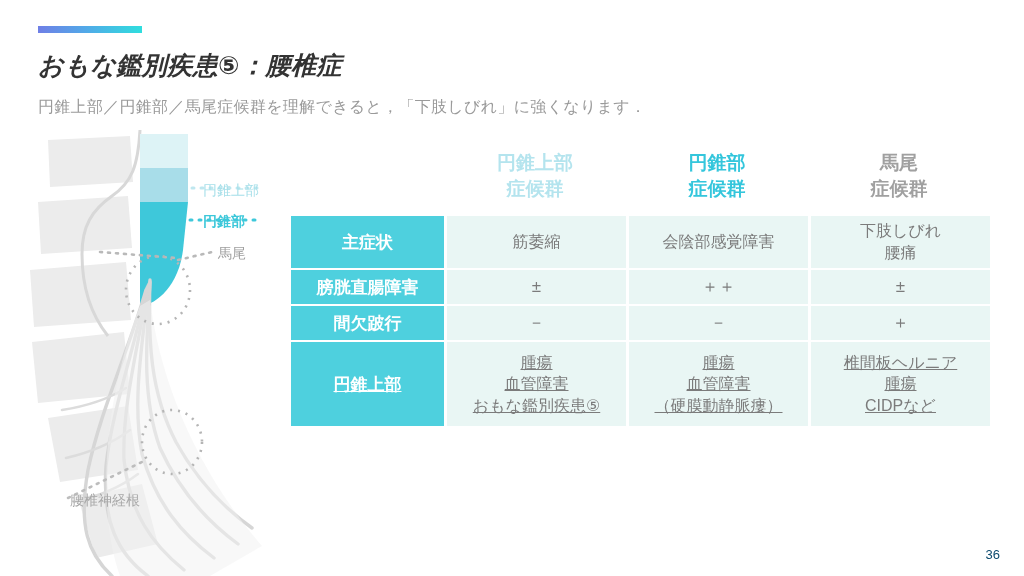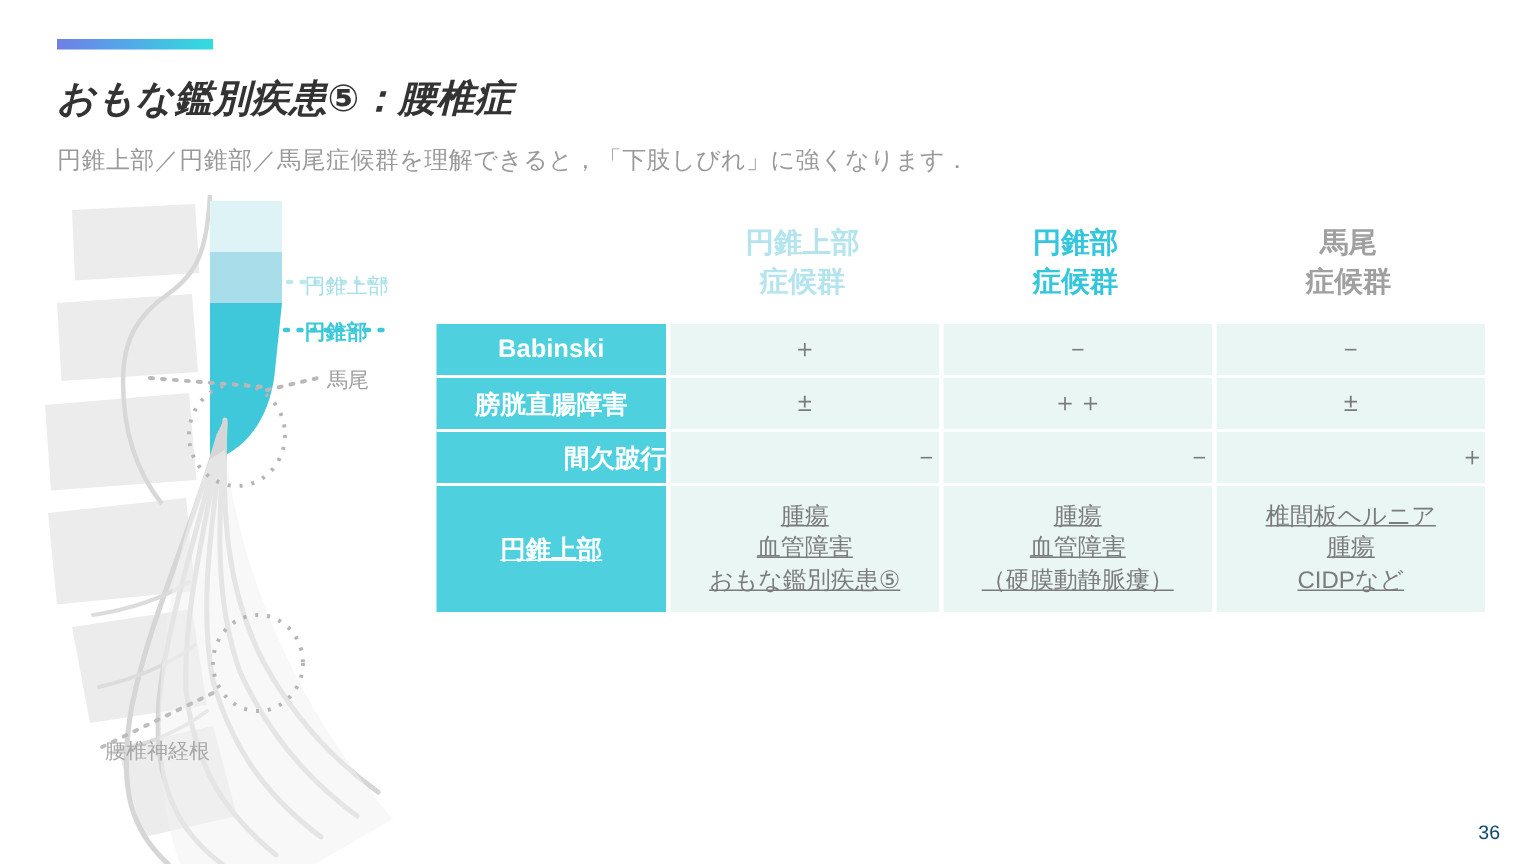--- a/index.html
+++ b/index.html
@@ -120,21 +120,21 @@
     line-height: 1.35;
     border-left: 3px solid #ffffff;
     border-bottom: 2px solid #ffffff;
   }
   tr:last-child .row-label,
   tr:last-child .data-cell { border-bottom: none; text-decoration: underline; }
 
   .r-main     td { height: 52px; }
   .r-babinski td { height: 34px; }
   .r-bladder  td { height: 34px; }
-  .r-claud    td { height: 34px; text-align: right; }
+  .r-claud    td { height: 34px; }
   .r-disease  td { height: 84px; }
 
   .data-cell .ln { display: block; }
   .sign { font-size: 17px; }
 
   
   .page-number {
     position: absolute;
     right: 24px;
     bottom: 14px;
@@ -226,27 +226,34 @@
   </div>
 
   <div class="col-head c3">
     <span class="ln">馬尾</span>
     <span class="ln">症候群</span>
   </div>
 </div>
 
 <table class="diff-table">
   <tbody>
-
-    <tr class="r-babinski">
-      <td class="row-label">Babinski</td>
-      <td class="data-cell sign">＋</td>
-      <td class="data-cell sign">－</td>
-      <td class="data-cell sign">－</td>
-    </tr>
+    <tr class="r-main">
+      <td class="row-label">主症状</td>
+      <td class="data-cell">
+        <span class="ln">筋萎縮</span>
+      </td>
+      <td class="data-cell">
+        <span class="ln">会陰部感覚障害</span>
+      </td>
+      <td class="data-cell">
+        <span class="ln">下肢しびれ</span>
+        <span class="ln">腰痛</span>
+      </td>
+    </tr>
+
 
     <tr class="r-bladder">
       <td class="row-label">膀胱直腸障害</td>
       <td class="data-cell sign">±</td>
       <td class="data-cell sign">＋＋</td>
       <td class="data-cell sign">±</td>
     </tr>
 
     <tr class="r-claud">
       <td class="row-label">間欠跛行</td>

